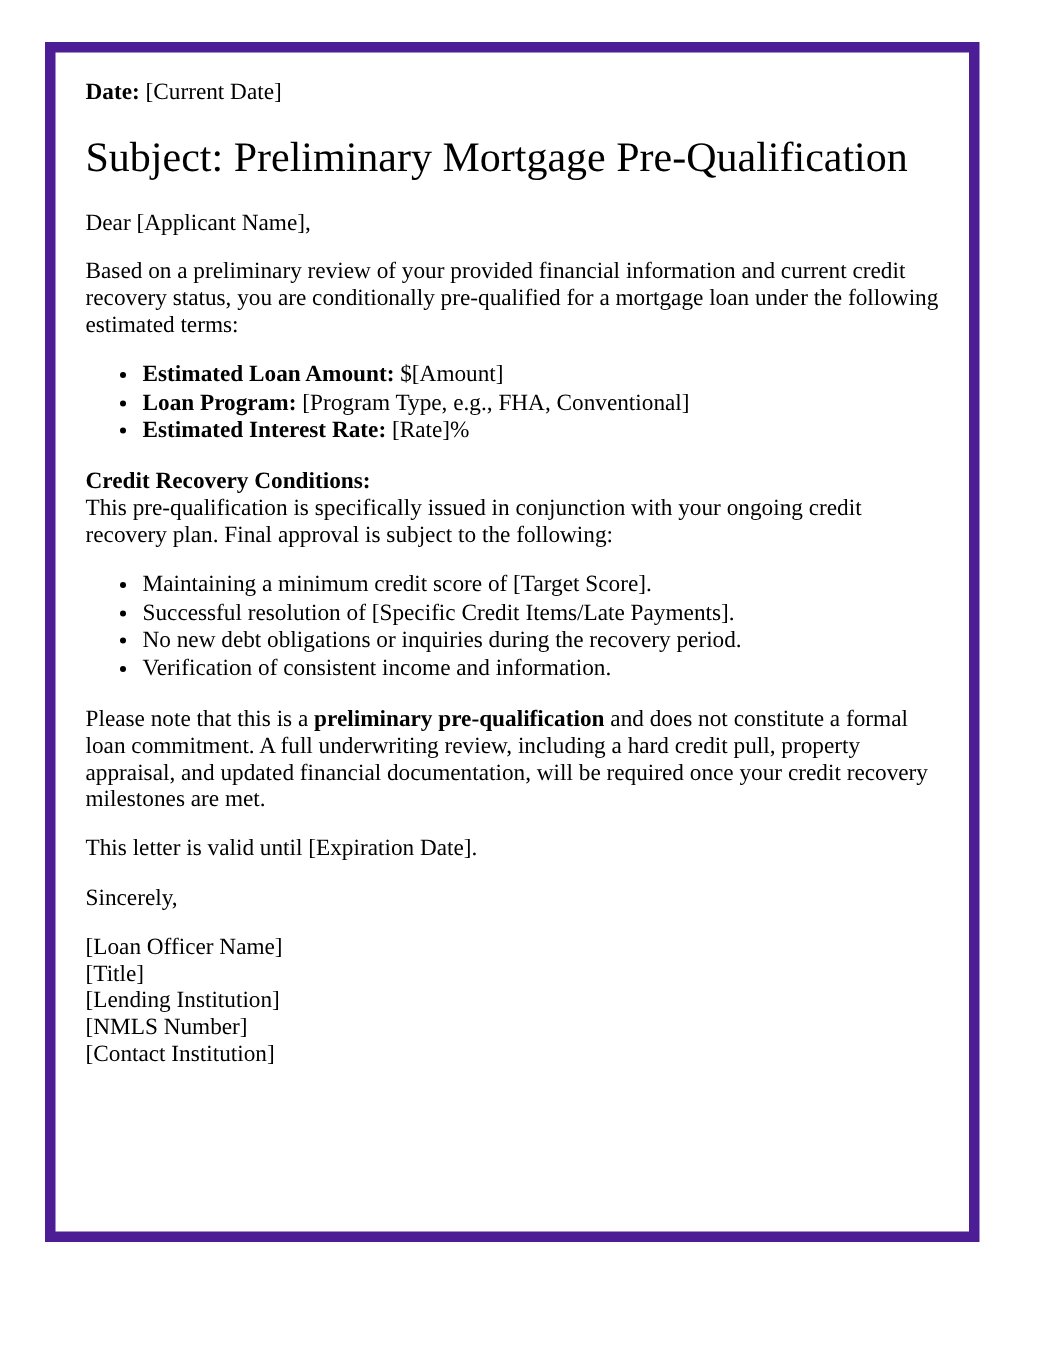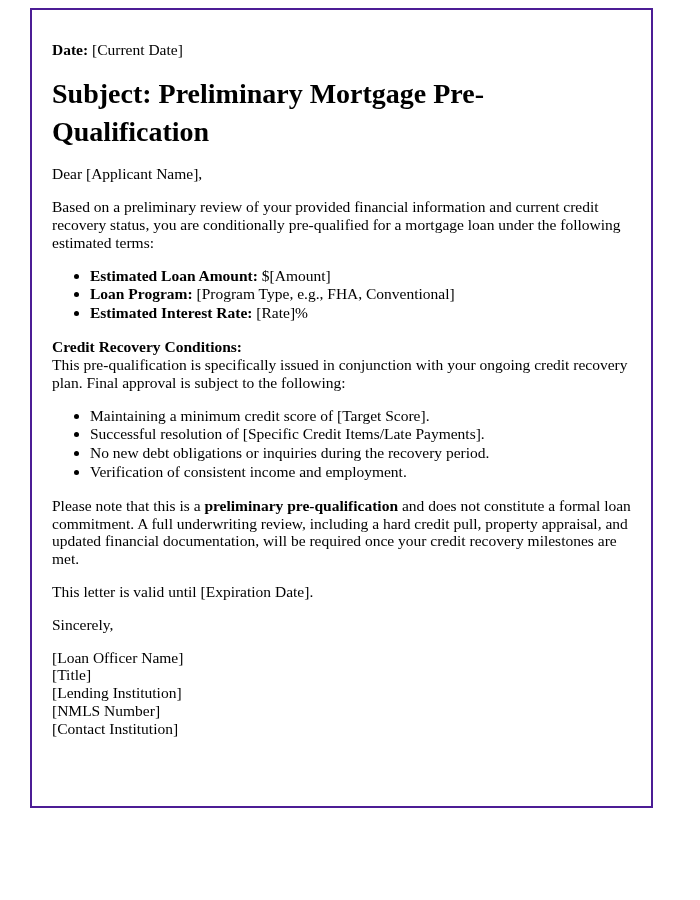--- a/index.html
+++ b/index.html
@@ -8,34 +8,34 @@
     padding: 0;
     background: #ffffff;
     width: 700px;
     height: 900px;
     font-family: "Liberation Serif", "DejaVu Serif", serif;
     color: #000000;
   }
   .page {
     position: absolute;
     left: 30px;
-    top: 8px;
+    top: 28px;
     width: 623px;
     height: 800px;
-    border: 2px solid #4c1d95;
+    border: 7px solid #4c1d95;
     background: #ffffff;
     overflow: hidden;
-    padding: 16px 20px 0 20px;
+    padding: 3px 20px 0 20px;
     font-size: 15.5px;
     line-height: 1.15;
   }
   p { margin: 15px 0; }
   .heading {
     font-size: 28px;
-    font-weight: bold;
+    font-weight: normal;
     line-height: 1.35;
     margin: 16px 0 14px 0;
   }
   strong, .b { font-weight: bold; }
   ul {
     margin: 15px 0;
     padding-left: 38px;
   }
   li { margin: 0; padding: 0 0 1px 0; }
   .tight { margin: 0; }
@@ -75,21 +75,21 @@
 
   <p class="tight" style="margin-top:13px;">
     <strong>Credit Recovery Conditions:</strong>
   </p>
   <p class="tight">This pre-qualification is specifically issued in conjunction with your ongoing credit recovery plan. Final approval is subject to the following:</p>
 
   <ul>
     <li>Maintaining a minimum credit score of [Target Score].</li>
     <li>Successful resolution of [Specific Credit Items/Late Payments].</li>
     <li>No new debt obligations or inquiries during the recovery period.</li>
-    <li>Verification of consistent income and employment.</li>
+    <li>Verification of consistent income and information.</li>
   </ul>
 
   <p><span>Please note that this is a </span><strong>preliminary pre-qualification</strong><span> and does not constitute a formal loan commitment. A full underwriting review, including a hard credit pull, property appraisal, and updated financial documentation, will be required once your credit recovery milestones are met.</span></p>
 
   <p>This letter is valid until [Expiration Date].</p>
 
   <p>Sincerely,</p>
 
   <p>
     <span class="sig-line">[Loan Officer Name]</span>

